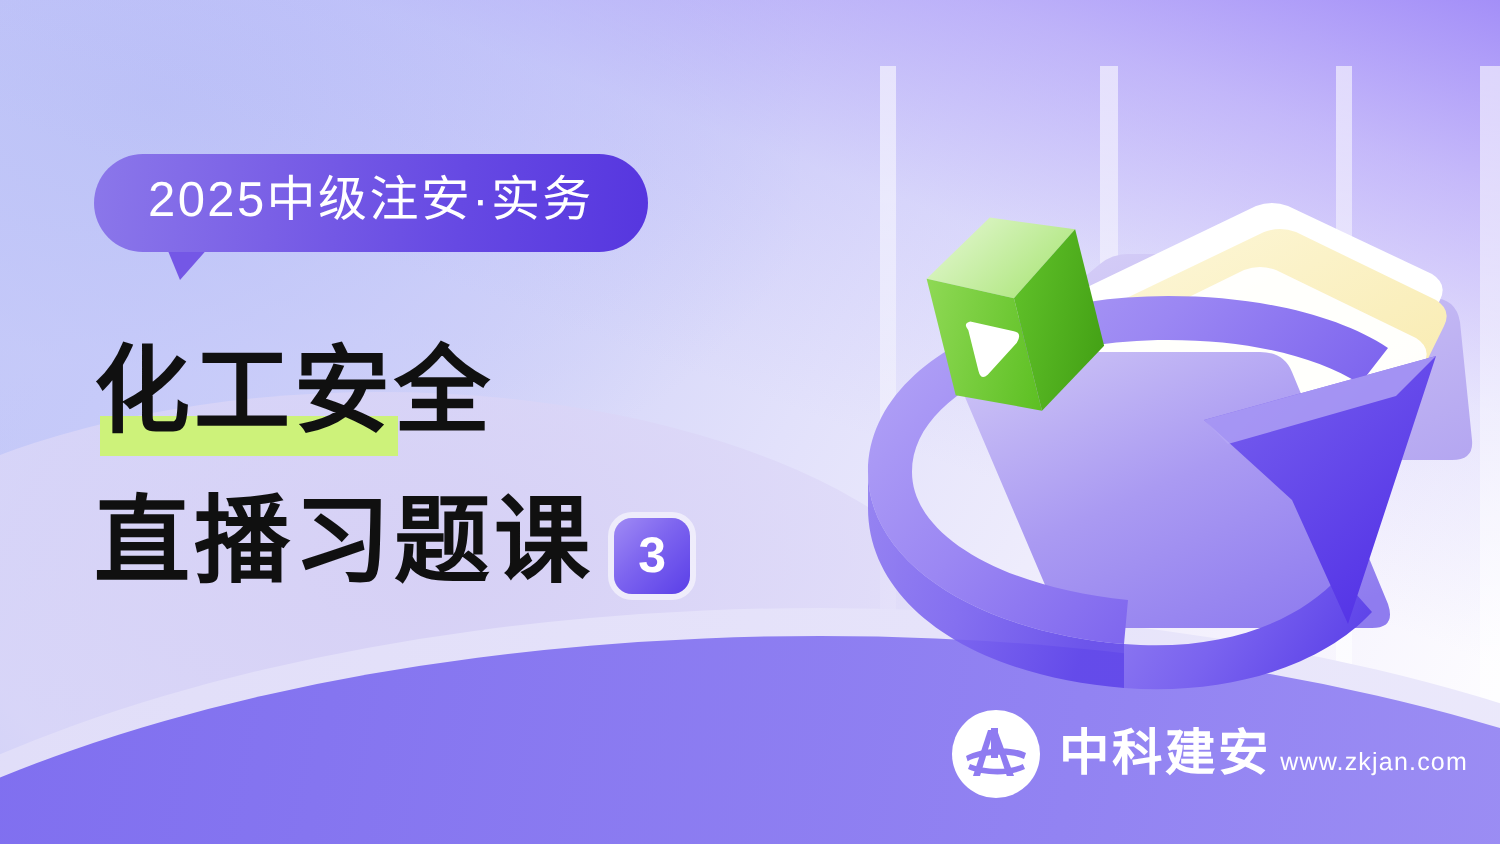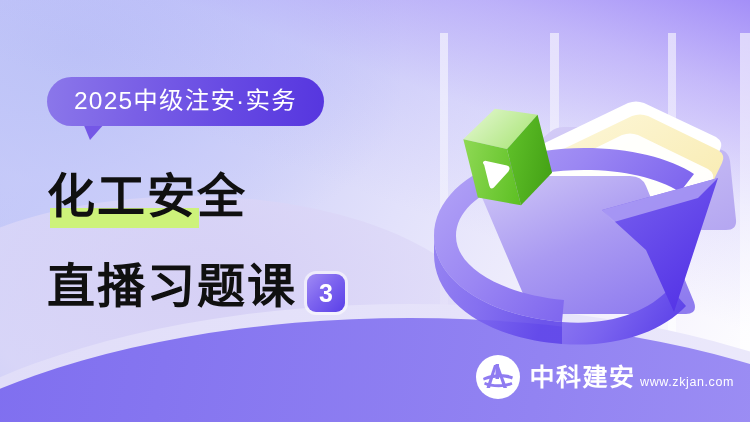--- a/index.html
+++ b/index.html
@@ -142,21 +142,21 @@
     position: absolute;
     left: 47px; top: 157px;
     z-index: 6;
   }
   .hl-line {
     position: relative;
     display: flex;
     align-items: flex-end;
     height: 74px;
   }
-  .hl-line + .hl-line { margin-top: 16px; }
+  .hl-line + .hl-line { margin-top: 1px; }
   .hl-text {
     position: relative;
     color: #101010;
     font-family: "DejaVu Serif", "Liberation Serif", serif;
     font-weight: 700;
     font-size: 48px;
     line-height: 70px;
     letter-spacing: 2px;
     white-space: nowrap;
     z-index: 2;

